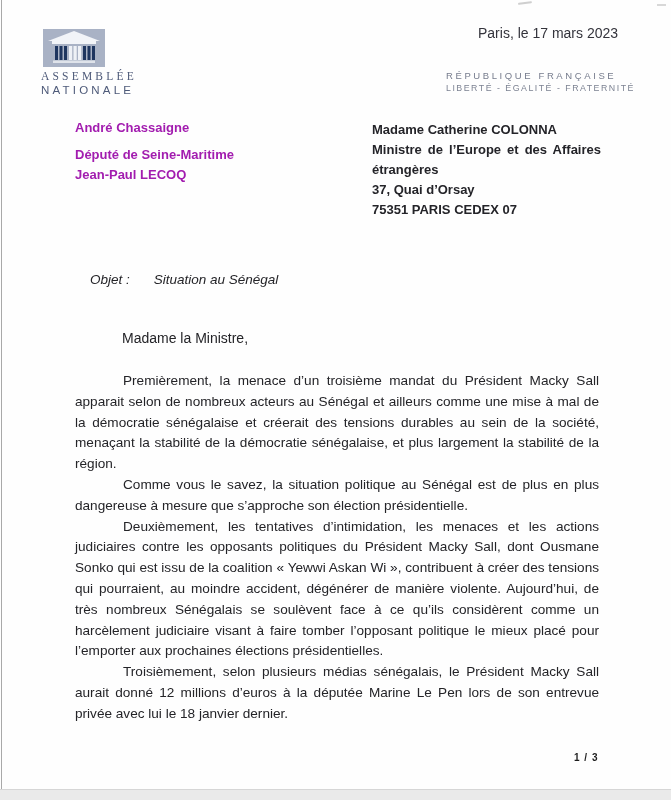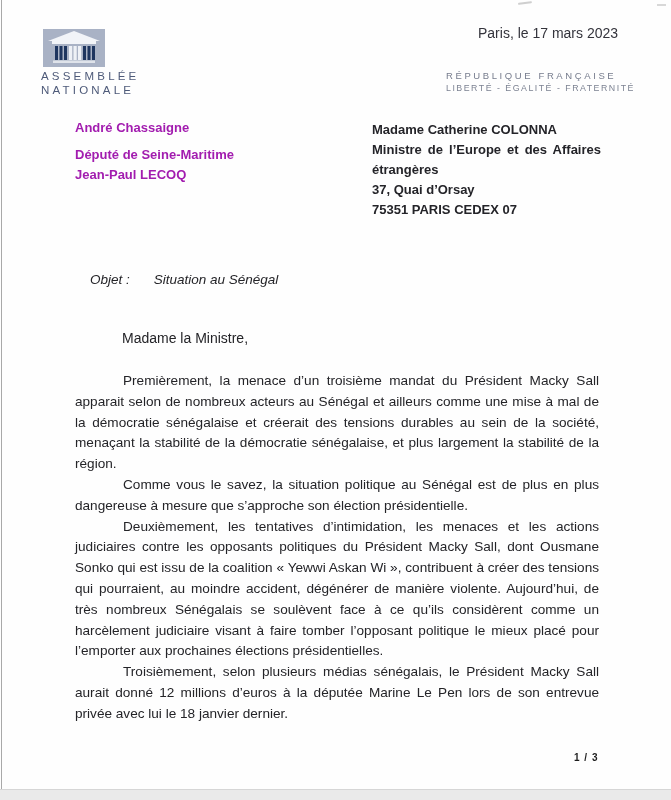--- a/index.html
+++ b/index.html
@@ -10,21 +10,21 @@
   
   .edge-left{position:absolute;left:1px;top:0;width:1px;height:790px;background:#a9a9a9;}
   .edge-bottom{position:absolute;left:0;top:789px;width:671px;height:11px;background:#eaeaea;border-top:1px solid #d6d6d6;}
   .mark-top{position:absolute;left:518px;top:2px;width:14px;height:2px;background:#cfcfcf;border-radius:2px;transform:rotate(-8deg);}
   .mark-corner{position:absolute;left:657px;top:4px;width:9px;height:2px;background:#d8d8d8;}
 
   
   .logo{position:absolute;left:41px;top:29px;width:110px;}
   .logo svg{display:block;margin-left:2px;}
   .logo-line{font-size:11.5px;font-weight:500;letter-spacing:3.2px;color:#4e5a79;line-height:13px;margin-top:1px;white-space:nowrap;}
-  .logo-line.first{margin-top:3px;}
+  .logo-line.first{margin-top:3px;font-family:Liberation Serif, serif;}
 
   
   .date{position:absolute;left:478px;top:25px;font-size:14px;color:#34343c;white-space:nowrap;}
   .motto{position:absolute;left:446px;top:70px;width:172px;text-align:left;color:#767c8d;}
   .motto .m1{font-size:9.5px;letter-spacing:2.6px;white-space:nowrap;}
   .motto .m2{font-size:8.8px;letter-spacing:1.5px;white-space:nowrap;margin-top:2px;color:#7c8292;}
 
   
   .sender{position:absolute;left:75px;top:118px;font-size:13px;font-weight:700;line-height:20px;color:#a21caf;}
   .sender .gap{height:7px;}

